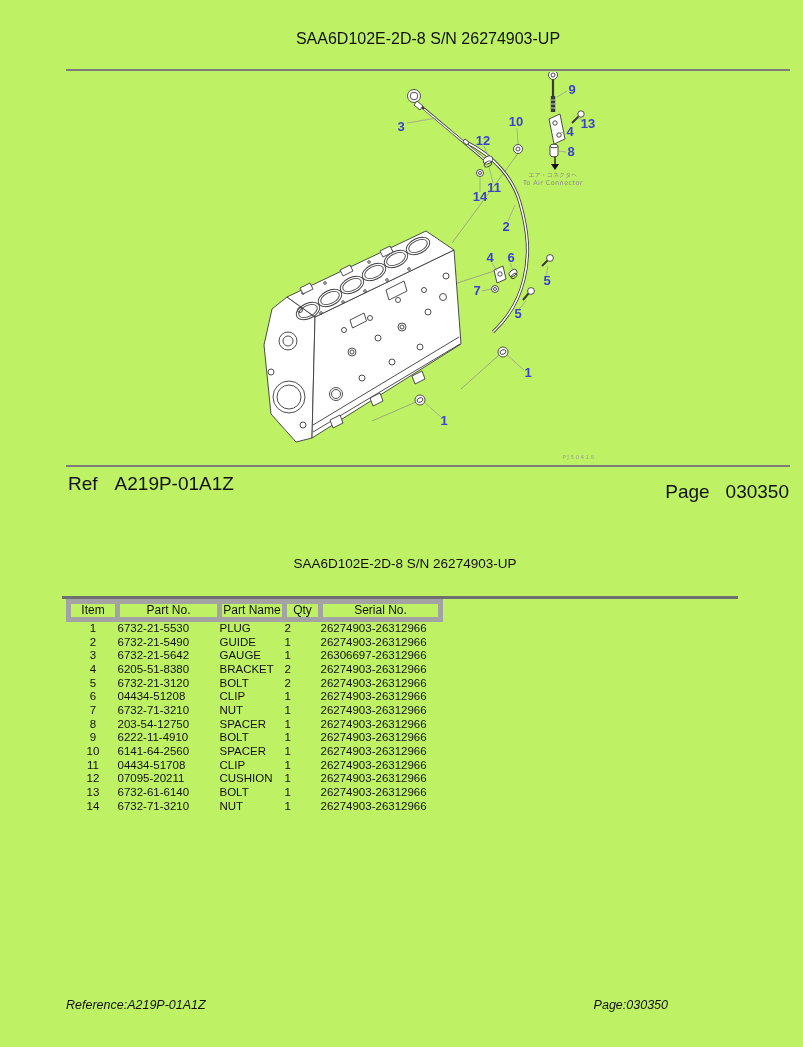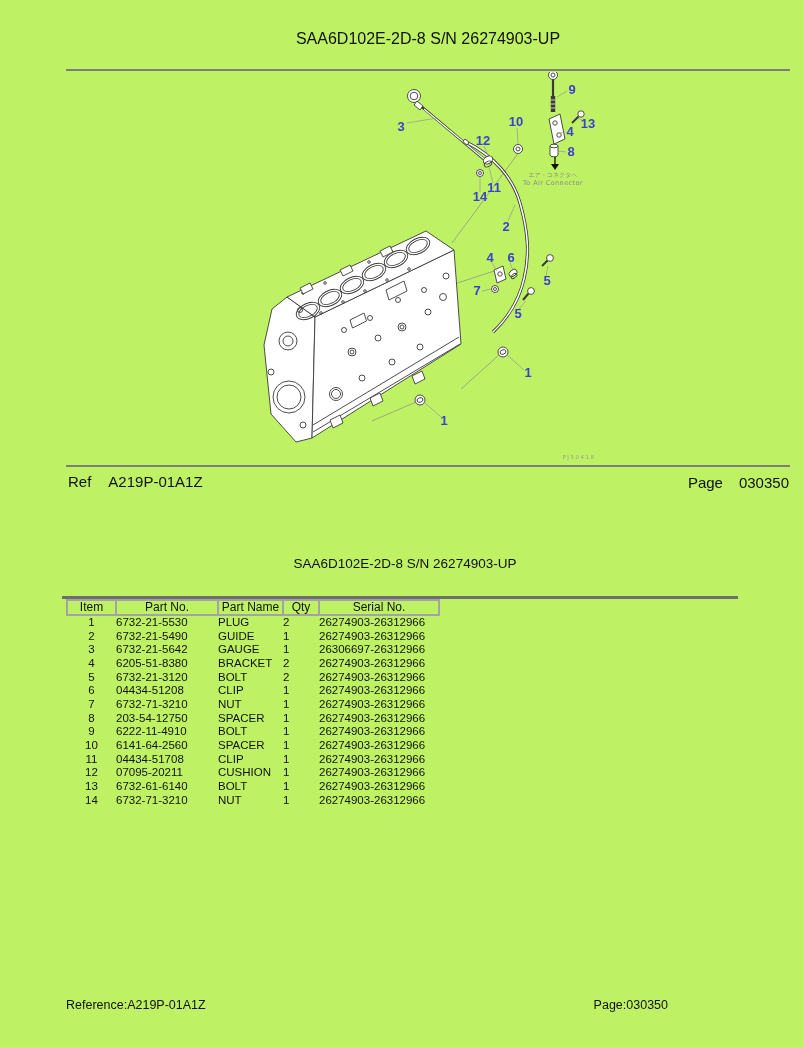--- a/index.html
+++ b/index.html
@@ -3,40 +3,40 @@
 <meta charset="utf-8">
 <style>
   html,body{margin:0;padding:0;background:#ffffff;}
   .page{position:relative;width:803px;height:1047px;background:#bef264;overflow:hidden;
         font-family:"Liberation Sans",sans-serif;color:#111;}
   .abs{position:absolute;}
   .rule{position:absolute;background:#7d7d7d;}
   .title-top{left:66px;top:29px;width:724px;text-align:center;line-height:19px;}
   .t16{font-size:16px;}
   .t18{font-size:18px;}
-  .refline{left:0;top:473px;width:803px;height:20px;font-size:15px;}
+  .refline{left:0;top:473px;width:803px;height:20px;font-size:19px;}
   .refleft{position:absolute;left:68px;top:0;}
   .refleft .val{margin-left:17px;}
-  .refright{position:absolute;right:14px;top:1px;}
+  .refright{position:absolute;right:14px;top:8px;}
   .refright .val{margin-left:16px;}
   .title-mid{left:62px;top:556px;width:686px;text-align:center;}
   .t14{font-size:13.5px;line-height:15px;}
   .t17{font-size:17px;line-height:22px;letter-spacing:.3px;}
   .underline2{left:62px;top:596px;width:676px;height:3px;background:#6f6f6f;}
   table.parts{position:absolute;left:66px;top:599px;border-collapse:collapse;table-layout:fixed;
         font-size:11.5px;color:#111;}
-  table.parts thead th{border:2px solid #a3a3a3;font-weight:normal;font-size:12px;height:13px;
+  table.parts thead th{border:5px solid #a3a3a3;font-weight:normal;font-size:12px;height:13px;
         padding:0;text-align:center;line-height:13px;}
   table.parts td{padding:0;height:13.65px;line-height:13.65px;white-space:nowrap;overflow:visible;}
   td.c0{text-align:center;}
   td.c1{padding-left:7px;}
   td.c2{padding-left:4px;}
   td.c3{padding-left:6px;}
   td.c4{padding-left:6px;}
-  .footer{left:0;top:998px;width:680px;height:16px;font-size:12.5px;}
+  .footer{left:0;top:998px;width:680px;height:16px;font-size:12.5px;font-style:italic;}
   .footleft{position:absolute;left:66px;top:0;}
   .footright{position:absolute;right:12px;top:0;}
   
   svg.diagram{position:absolute;left:60px;top:72px;}
   .ln{stroke:#3a3a3a;stroke-width:0.9;fill:none;}
   .fw{stroke:#3a3a3a;stroke-width:0.9;fill:#ffffff;}
   .leader{stroke:#9a9a9a;stroke-width:0.75;fill:none;}
   .mount{stroke:#8a8a8a;stroke-width:0.7;fill:none;}
   .callout{font:bold 13px "Liberation Sans",sans-serif;fill:#3c41cf;text-anchor:middle;}
   .tiny-jp{font:6px "DejaVu Sans",sans-serif;fill:#8a8a8a;text-anchor:middle;}

